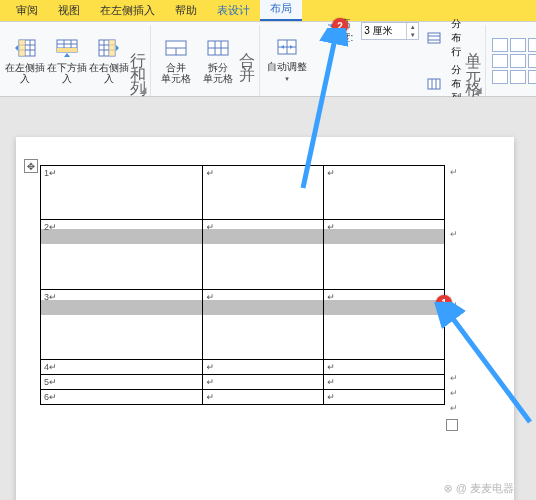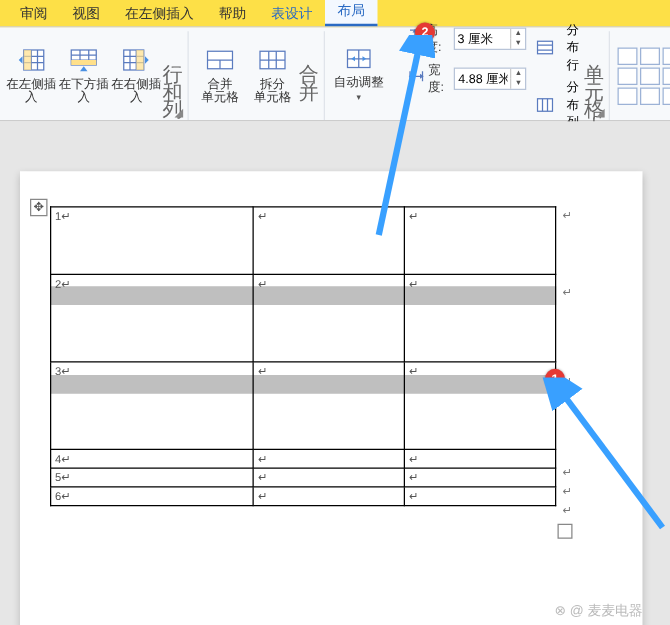--- a/index.html
+++ b/index.html
@@ -286,39 +286,20 @@
           </span>
           <span class="dlabel">高度:</span>
           <div class="spinner">
             <input value="3 厘米" style="">
             <div class="arrows">
                 <span>▲</span>
                 <span>▼</span>
               </div>
           </div>
         </div>
-        <div class="dim-row">
-          <span class="ico">
-            <svg width="14" height="12">
-                <line x1="2" y1="2" x2="2" y2="10" stroke="#5a7bbf"></line>
-                <line x1="12" y1="2" x2="12" y2="10" stroke="#5a7bbf"></line>
-                <line x1="2" y1="6" x2="12" y2="6" stroke="#5a7bbf"></line>
-                <polygon points="1,6 4,4 4,8" fill="#5a7bbf"></polygon>
-                <polygon points="13,6 10,4 10,8" fill="#5a7bbf"></polygon>
-              </svg>
-          </span>
-          <span class="dlabel">宽度:</span>
-          <div class="spinner">
-            <input value="4.88 厘米" style="">
-            <div class="arrows">
-                <span>▲</span>
-                <span>▼</span>
-              </div>
-          </div>
-        </div>
       </div>
       <div class="dist-col">
         <div class="dist-item">
           <span class="dico">
             <svg width="14" height="12">
                 <rect x="1" y="1" width="12" height="10" fill="#fff" stroke="#5a7bbf"></rect>
                 <line x1="1" y1="4" x2="13" y2="4" stroke="#5a7bbf"></line>
                 <line x1="1" y1="8" x2="13" y2="8" stroke="#5a7bbf"></line>
               </svg>
           </span>

